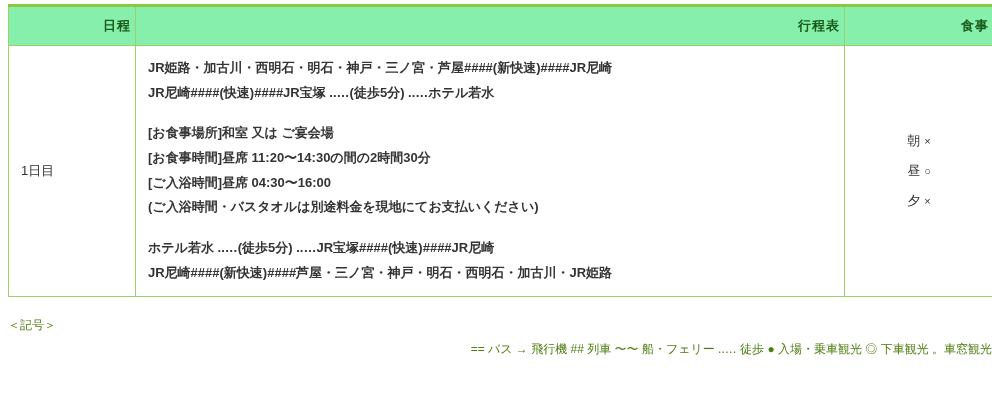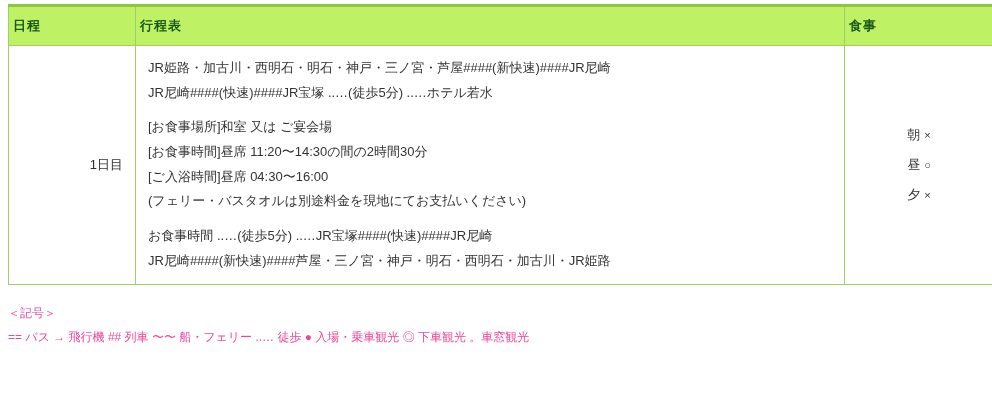--- a/index.html
+++ b/index.html
@@ -22,81 +22,83 @@
     width: 960px;
     margin: 4px 0 0 8px;
     border-collapse: collapse;
     table-layout: fixed;
   }
   .itinerary-table thead th {
     border-top: 3px solid #8dc63f;
     border-bottom: 1px solid #9fcf6a;
     border-left: 1px solid #9fcf6a;
     border-right: 1px solid #9fcf6a;
-    background: #bef264;
+    background: #86efac;
     color: #1a5a1a;
     font-size: 13px;
     font-weight: bold;
-    text-align: left;
+    text-align: right;
     padding: 10px 4px;
     letter-spacing: 1px;
   }
   .itinerary-table thead th.col-date { width: 118px; }
   .itinerary-table thead th.col-plan { width: 700px; font-family: Liberation Serif, serif; }
   .itinerary-table thead th.col-meal { width: 140px; }
   .itinerary-table tbody td {
     border: 1px solid #9fcf6a;
     vertical-align: middle;
     padding: 10px 12px;
     font-size: 13px;
     color: #333333;
   }
   td.cell-day {
-    text-align: right;
+    text-align: left;
     width: 118px;
   }
   td.cell-plan {
     line-height: 1.9;
     padding-left: 18px;
+    font-weight: bold;
   }
   td.cell-meal {
     text-align: center;
     line-height: 2.3;
     width: 140px;
     color: #333333;
   }
   .plan-block {
     margin: 0;
   }
   .plan-block + .plan-block {
-    margin-top: 10px;
+    margin-top: 16px;
   }
   .plan-line {
     white-space: nowrap;
   }
   .meal-line {
     white-space: nowrap;
     font-size: 13px;
   }
   .meal-line .meal-mark {
     font-size: 11px;
     margin-left: 4px;
   }
   .legend {
     margin: 16px 0 0 8px;
     font-size: 12px;
-    color: #ec4899;
+    color: #4d7c0f;
     line-height: 2.0;
   }
   .legend-title {
     display: block;
   }
   .legend-body {
     display: block;
     white-space: nowrap;
+    text-align: right;
   }
 </style>
 </head>
 <body>
 
 <div class="page">
 
   <table class="itinerary-table">
     <thead>
       <tr>
@@ -110,24 +112,24 @@
         <td class="cell-day">1日目</td>
         <td class="cell-plan">
           <div class="plan-block">
             <div class="plan-line">JR姫路・加古川・西明石・明石・神戸・三ノ宮・芦屋####(新快速)####JR尼崎</div>
             <div class="plan-line">JR尼崎####(快速)####JR宝塚 ..…(徒歩5分) ..…ホテル若水</div>
           </div>
           <div class="plan-block">
             <div class="plan-line">[お食事場所]和室 又は ご宴会場</div>
             <div class="plan-line">[お食事時間]昼席 11:20〜14:30の間の2時間30分</div>
             <div class="plan-line">[ご入浴時間]昼席 04:30〜16:00</div>
-            <div class="plan-line">(フェリー・バスタオルは別途料金を現地にてお支払いください)</div>
+            <div class="plan-line">(ご入浴時間・バスタオルは別途料金を現地にてお支払いください)</div>
           </div>
           <div class="plan-block">
-            <div class="plan-line">お食事時間 ..…(徒歩5分) ..…JR宝塚####(快速)####JR尼崎</div>
+            <div class="plan-line">ホテル若水 ..…(徒歩5分) ..…JR宝塚####(快速)####JR尼崎</div>
             <div class="plan-line">JR尼崎####(新快速)####芦屋・三ノ宮・神戸・明石・西明石・加古川・JR姫路</div>
           </div>
         </td>
         <td class="cell-meal">
           <div class="meal-line">
             <span>朝</span><span class="meal-mark">×</span>
           </div>
           <div class="meal-line">
             <span>昼</span><span class="meal-mark">○</span>
           </div>

